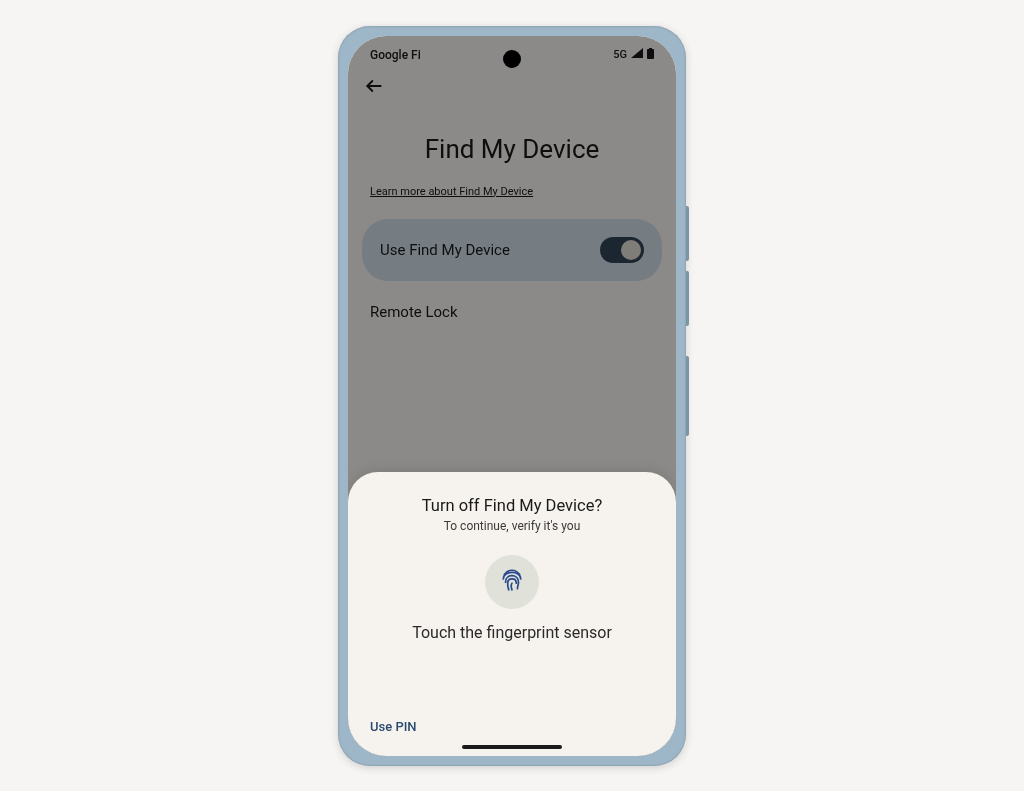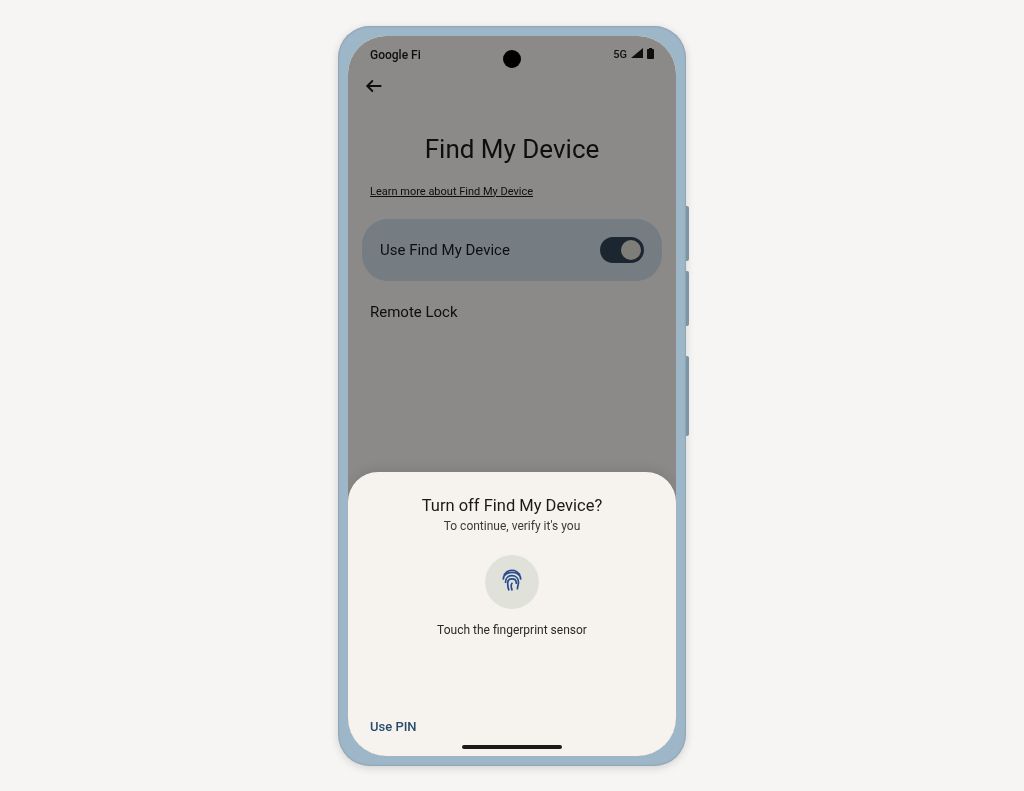--- a/index.html
+++ b/index.html
@@ -185,21 +185,21 @@
     background: #e0e2da;
     border-radius: 50%;
     margin: 12px auto 14px;
     display: flex;
     align-items: center;
     justify-content: center;
   }
 
   .fp-hint {
     text-align: center;
-    font-size: 12px;
+    font-size: 16px;
     color: #2a2a2a;
     margin-bottom: 28px;
   }
 
   .use-pin {
     font-size: 13px;
     font-weight: 500;
     color: #2a4a6f;
     position: absolute;
     left: 22px;

